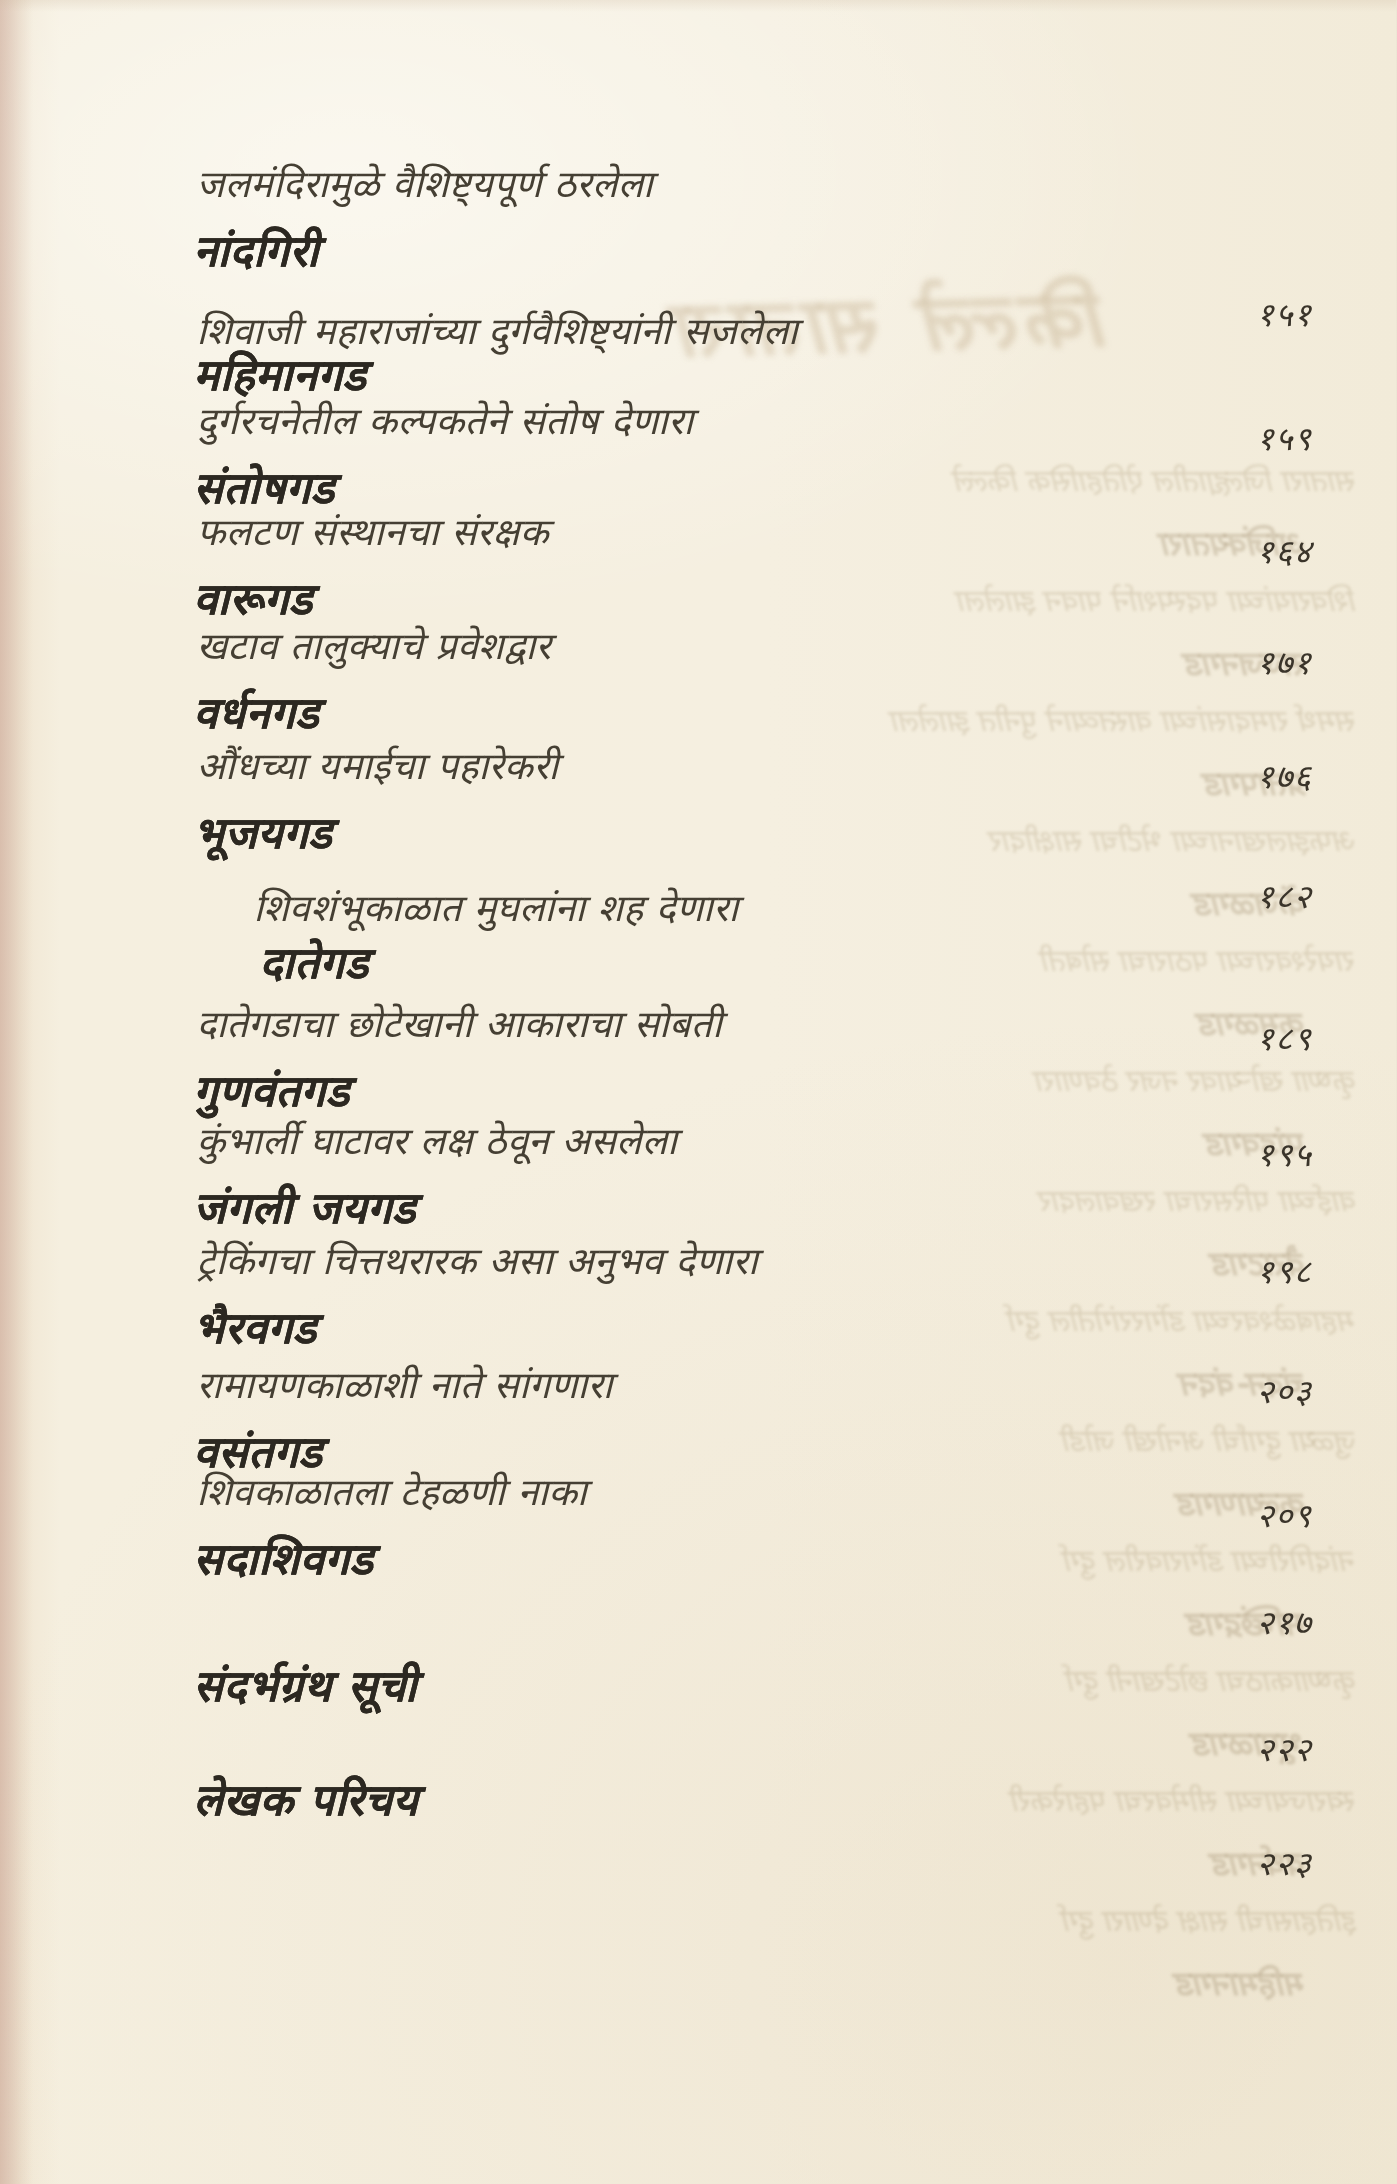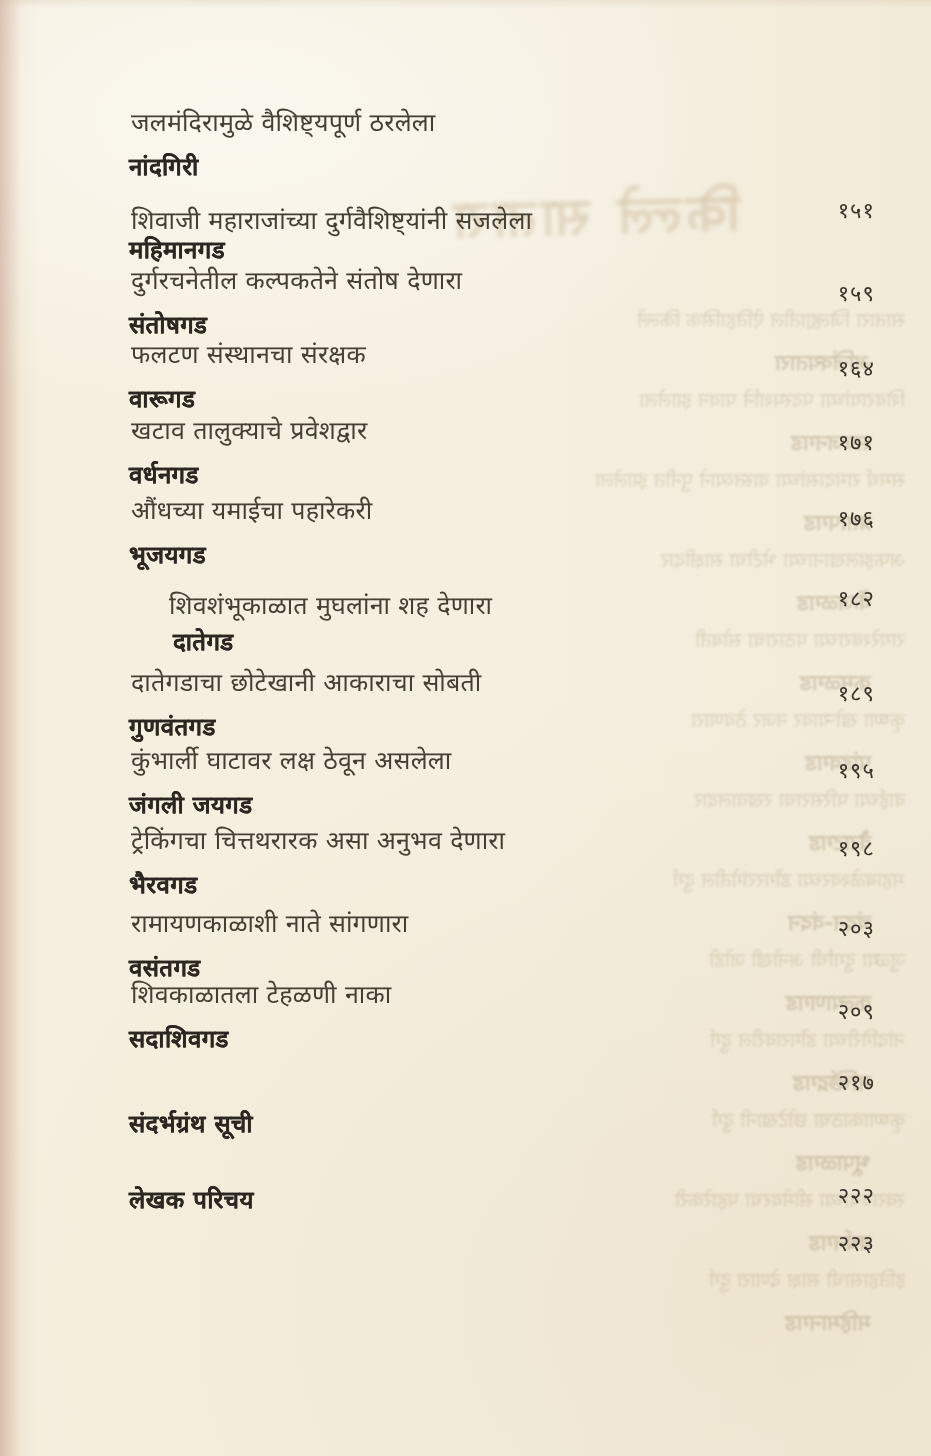--- a/index.html
+++ b/index.html
@@ -9,38 +9,39 @@
     font-family:"DejaVu Sans","Liberation Sans",sans-serif;
     overflow:hidden;
   }
   .page{
     position:absolute;left:0;top:0;width:931px;height:1456px;
     background:
       radial-gradient(ellipse 900px 500px at 25% 8%, rgba(255,255,252,.55), rgba(255,255,252,0) 60%),
       radial-gradient(ellipse 1100px 900px at 80% 90%, rgba(228,214,186,.35), rgba(228,214,186,0) 70%),
       linear-gradient(90deg, #ead7c8 0px, #f1e7d4 14px, #f5efdf 40px, #f5efe0 55%, #f2ebd9 100%);
     overflow:hidden;
+    font-style:italic;
   }
   .gutter{
     position:absolute;left:0;top:0;width:22px;height:1456px;
     background:linear-gradient(90deg, rgba(196,160,140,.45), rgba(196,160,140,0));
   }
   .edge-top{
     position:absolute;left:0;top:0;width:931px;height:8px;
     background:linear-gradient(180deg, rgba(205,185,160,.25), rgba(205,185,160,0));
   }
   
   .subtitle{
     position:absolute;left:131px;
     font-size:25px;line-height:30px;color:#453f33;
     letter-spacing:.2px;white-space:nowrap;
   }
   .fort-name{
     position:absolute;left:129px;
-    font-size:24px;line-height:34px;font-weight:700;color:#2c2821;
+    font-size:29px;line-height:34px;font-weight:700;color:#2c2821;
     letter-spacing:.4px;white-space:nowrap;
     text-shadow:0 0 .4px #2c2821;
   }
   .page-num{
     position:absolute;right:56px;width:120px;text-align:right;
     font-size:22px;line-height:26px;color:#3a342a;letter-spacing:1px;margin-top:39px;
   }
   
   .ghost-title{
     position:absolute;left:440px;top:178px;width:300px;
@@ -128,17 +129,17 @@
       <div class="page-num" style="top: 877px;">२०३</div>
       <div class="subtitle" style="top: 909px;">रामायणकाळाशी नाते सांगणारा</div>
       <div class="fort-name" style="top: 951px;">वसंतगड</div>
       <div class="page-num" style="top: 960px;">२०९</div>
       <div class="subtitle" style="top: 980px;">शिवकाळातला टेहळणी नाका</div>
       <div class="fort-name" style="top: 1022px;">सदाशिवगड</div>
       <div class="page-num" style="top: 1031px;">२१७</div>
     </div>
   <div id="backmatter">
       <div class="fort-name" style="top: 1107px;">संदर्भग्रंथ सूची</div>
-      <div class="page-num" style="top: 1144px;">२२२</div>
+      <div class="page-num" style="top: 1116px;">२२२</div>
       <div class="fort-name" style="top: 1183px;">लेखक परिचय</div>
       <div class="page-num" style="top: 1192px;">२२३</div>
     </div>
 </div>
 
 </body></html>

